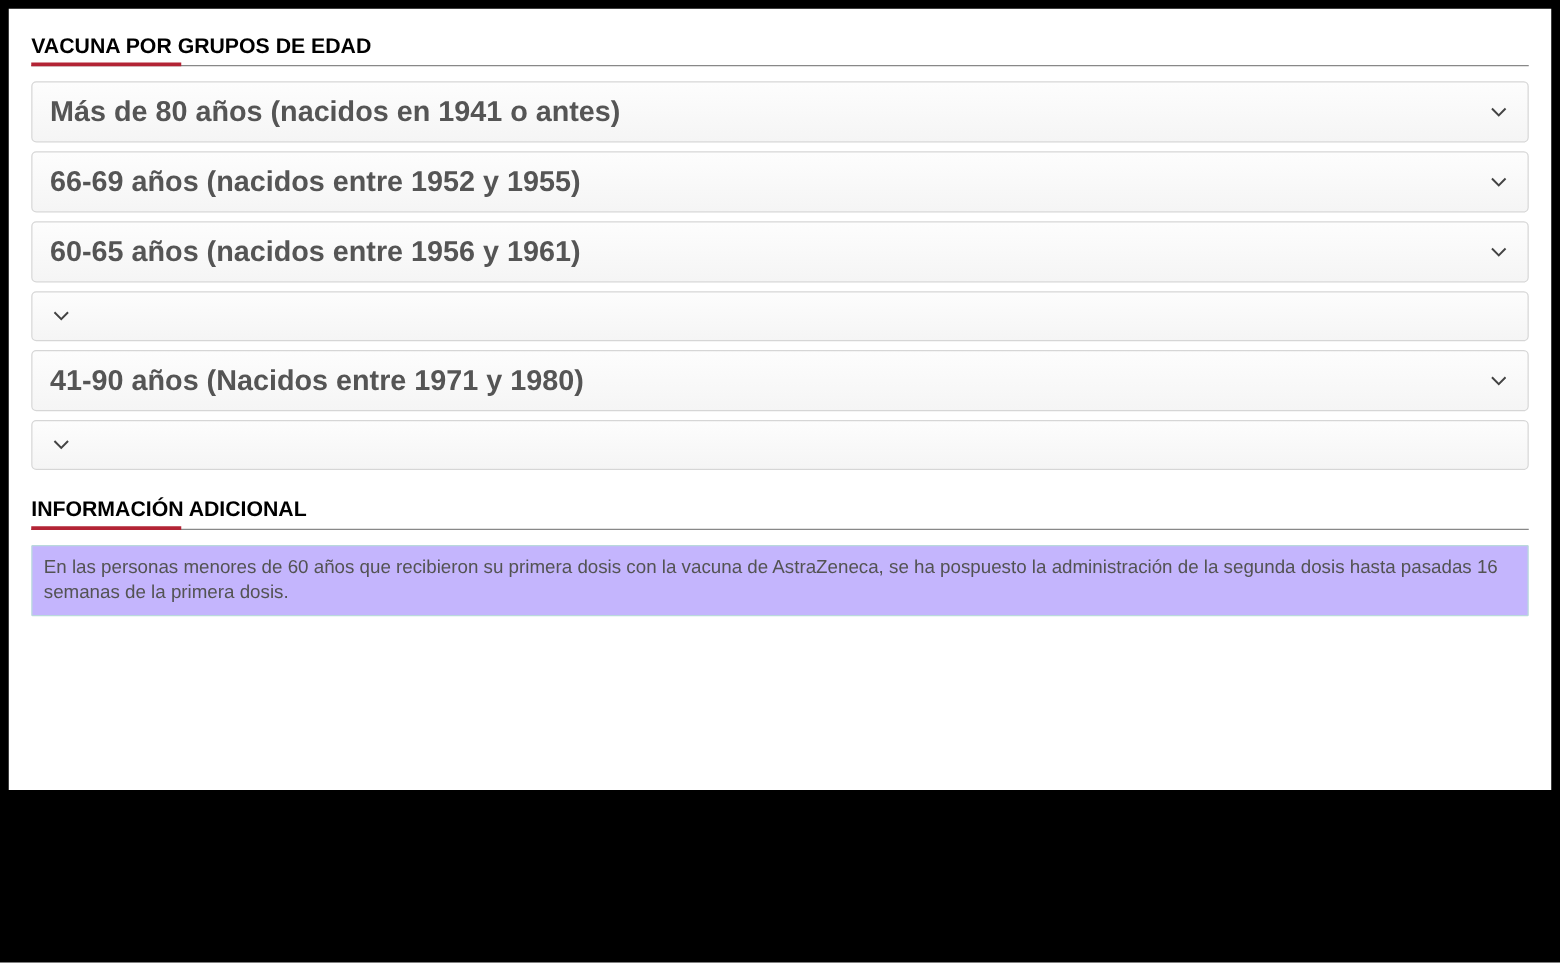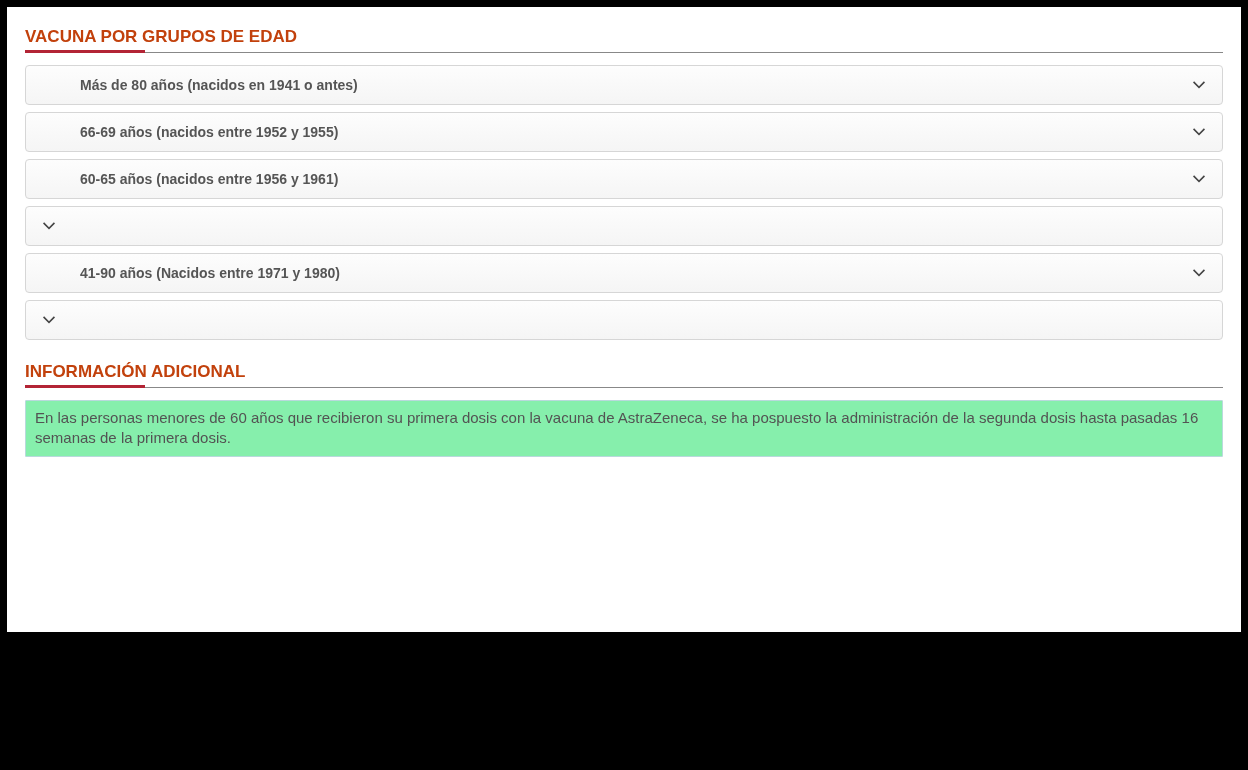--- a/index.html
+++ b/index.html
@@ -17,21 +17,21 @@
   .page {
     background: #fff;
     margin: 7px 7px 0 7px;
     padding: 20px 18px 0 18px;
     height: 625px;
     overflow: hidden;
   }
   .section-header {
     font-size: 17px;
     font-weight: 700;
-    color: #c2410c;
+    color: #000000;
     padding-bottom: 5px;
     border-bottom: 1px solid #888;
     position: relative;
     margin-bottom: 12px;
   }
   .section-header::after {
     content: "";
     position: absolute;
     left: 0;
     bottom: -1px;
@@ -47,37 +47,36 @@
     border: 1px solid #d6d6d6;
     border-radius: 4px;
     padding: 10px 14px;
     margin-bottom: 7px;
     display: flex;
     justify-content: space-between;
     align-items: center;
     cursor: pointer;
   }
   .accordion-label {
-    font-size: 14px;
+    font-size: 23px;
     font-weight: 700;
     color: #555;
-    margin-left: 40px;
   }
   .arrow-down {
     color: #444;
     display: inline-flex;
     align-items: center;
   }
   .arrow-down svg {
     width: 18px;
     height: 18px;
     fill: #444;
   }
   .info-box {
-    background: #86efac;
+    background: #c4b5fd;
     border: 1px solid #b9d9dc;
     padding: 7px 9px;
     font-size: 15px;
     color: #535353;
     line-height: 1.35;
     margin-bottom: 9px;
     border-radius: 1px;
   }
 </style>
 </head>

